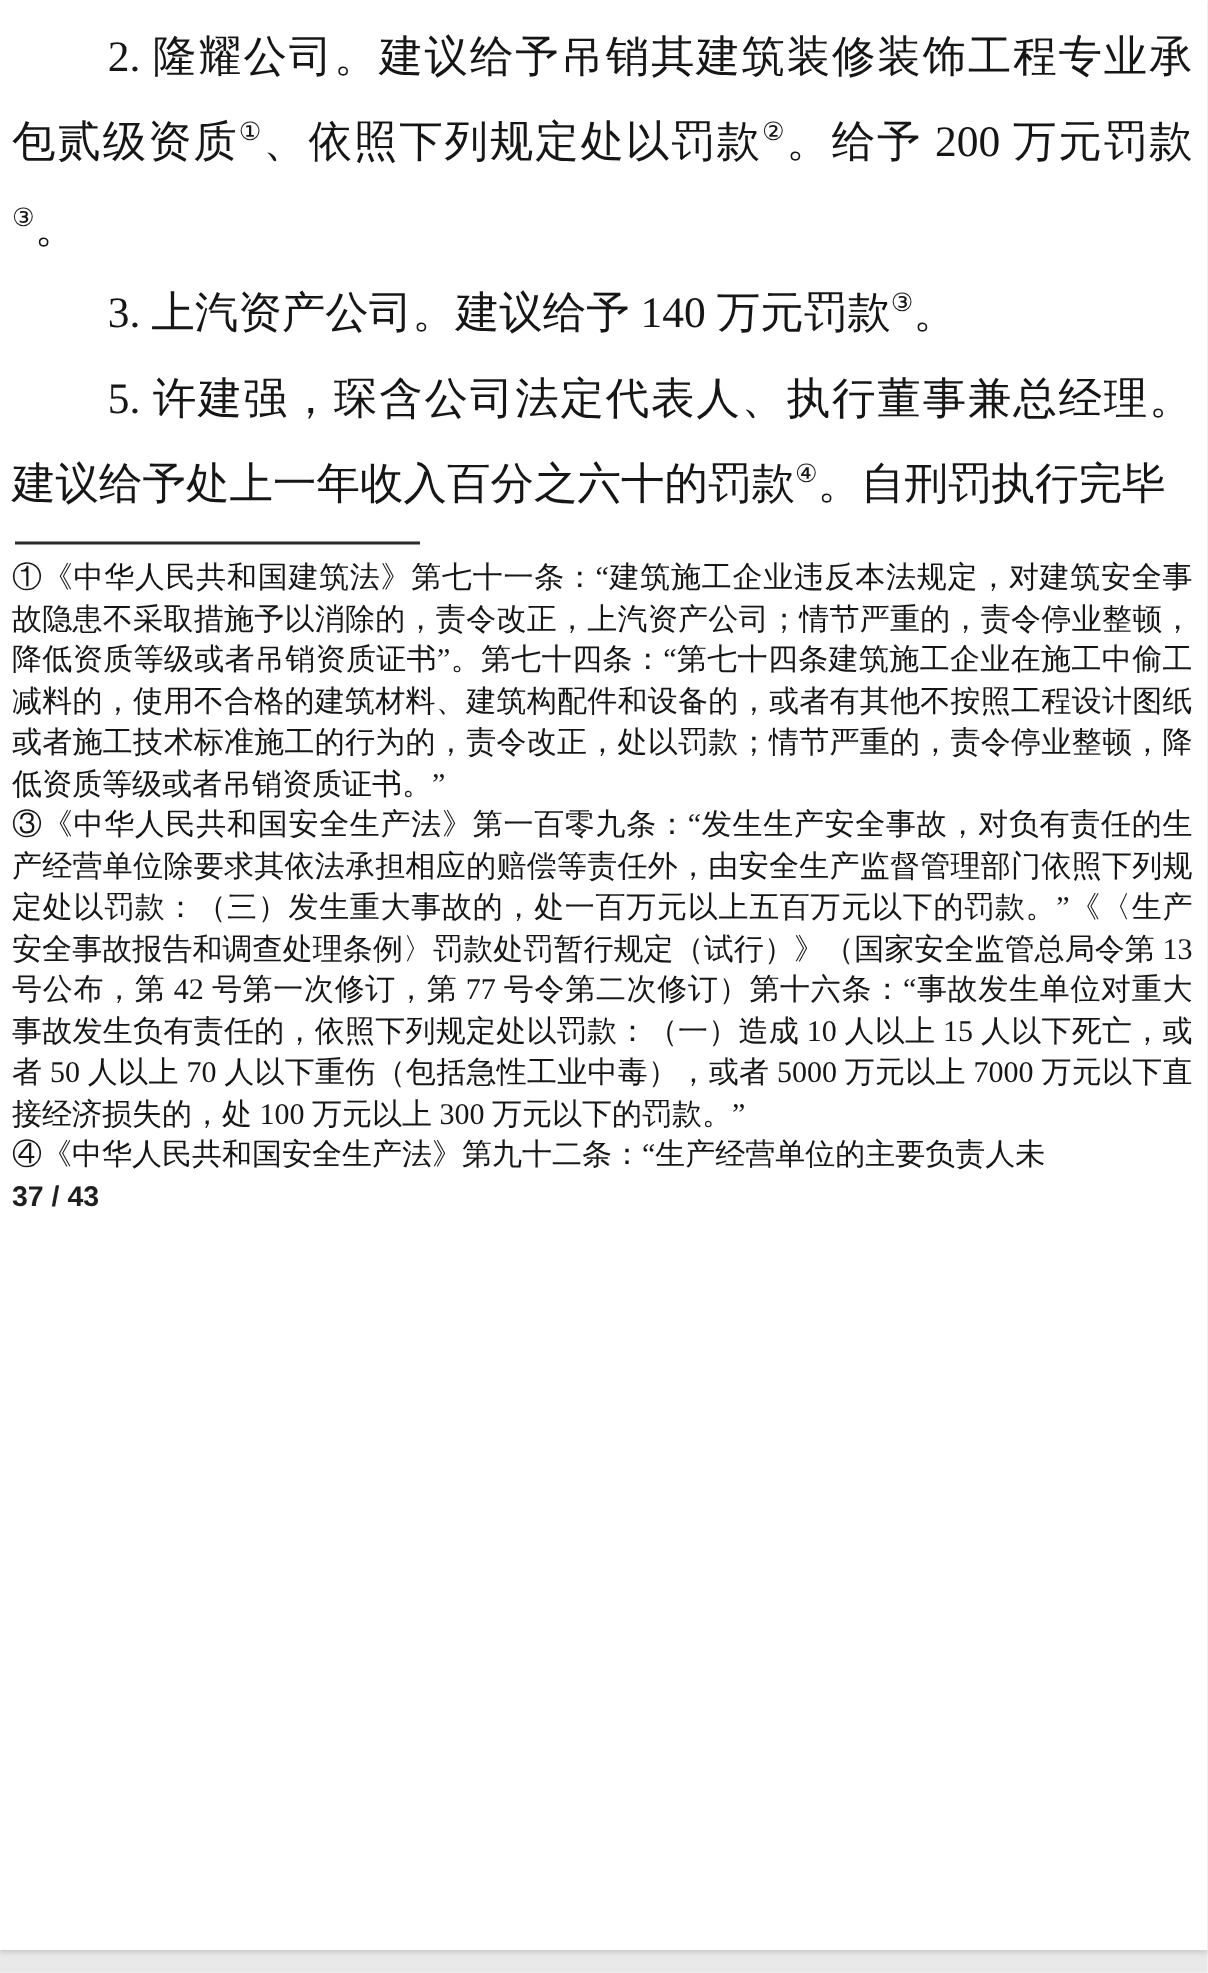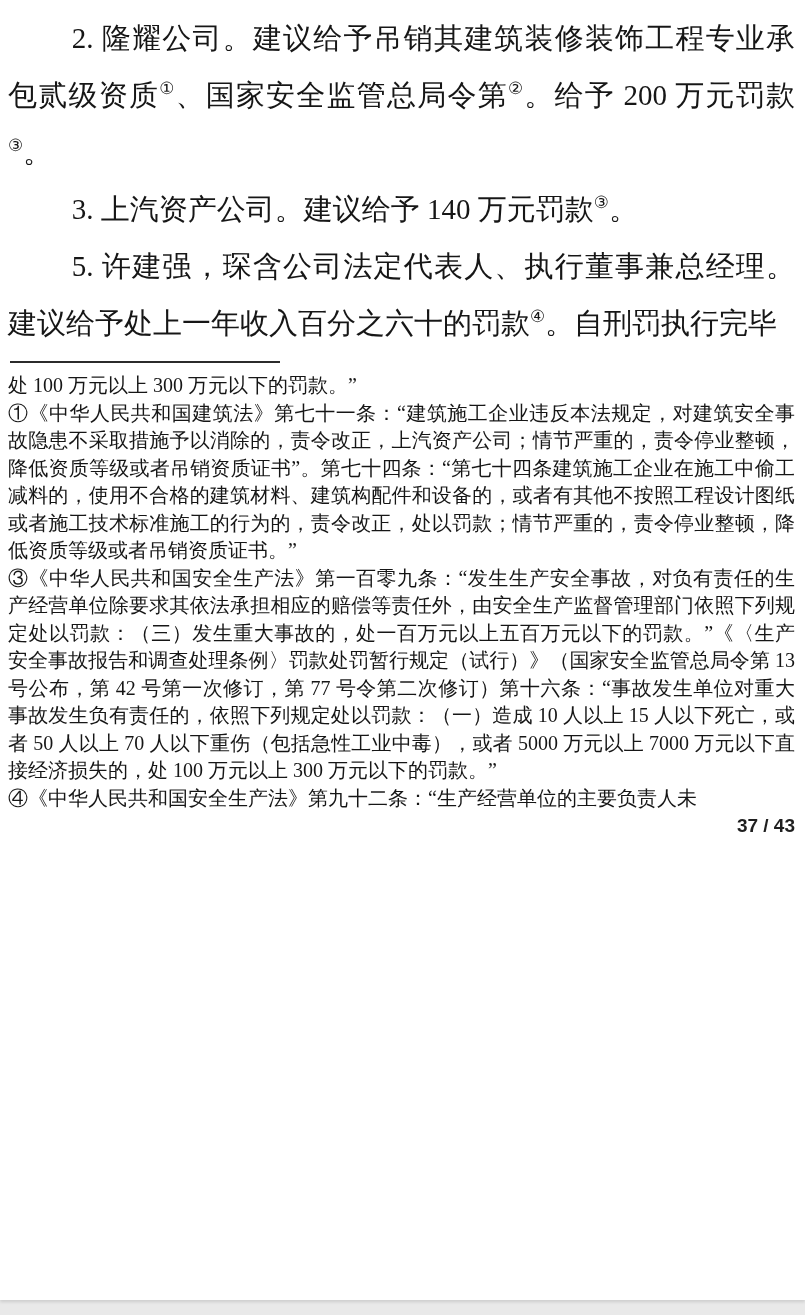--- a/index.html
+++ b/index.html
@@ -47,42 +47,41 @@
   .footnotes p {
     margin: 0;
     font-family: "Liberation Serif", "DejaVu Serif", serif;
     font-size: 20px;
     line-height: 27.5px;
     color: #161616;
     text-align: justify;
   }
   .page-number {
     margin-top: 3px;
-    text-align: right;
+    text-align: left;
     font-family: "Liberation Sans", "DejaVu Sans", sans-serif;
     font-size: 19px;
     font-weight: 700;
     color: #1f1f1f;
   }
 </style>
 </head>
 <body>
 
 <div class="page">
 
   <div class="main-text">
-    <p><span>2. 隆耀公司。建议给予吊销其建筑装修装饰工程专业承包贰级资质</span><sup>①</sup><span>、国家安全监管总局令第</span><sup>②</sup><span>。给予 200 万元罚款</span><sup>③</sup><span>。</span></p>
+    <p><span>2. 隆耀公司。建议给予吊销其建筑装修装饰工程专业承包贰级资质</span><sup>①</sup><span>、依照下列规定处以罚款</span><sup>②</sup><span>。给予 200 万元罚款</span><sup>③</sup><span>。</span></p>
     <p><span>3. 上汽资产公司。建议给予 140 万元罚款</span><sup>③</sup><span>。</span></p>
     <p><span>5. 许建强，琛含公司法定代表人、执行董事兼总经理。建议给予处上一年收入百分之六十的罚款</span><sup>④</sup><span>。自刑罚执行完毕</span></p>
   </div>
 
   <hr class="footnote-sep">
 
   <div class="footnotes">
-    <p>处 100 万元以上 300 万元以下的罚款。”</p>
     <p>①《中华人民共和国建筑法》第七十一条：“建筑施工企业违反本法规定，对建筑安全事故隐患不采取措施予以消除的，责令改正，上汽资产公司；情节严重的，责令停业整顿，降低资质等级或者吊销资质证书”。第七十四条：“第七十四条建筑施工企业在施工中偷工减料的，使用不合格的建筑材料、建筑构配件和设备的，或者有其他不按照工程设计图纸或者施工技术标准施工的行为的，责令改正，处以罚款；情节严重的，责令停业整顿，降低资质等级或者吊销资质证书。”</p>
     <p>③《中华人民共和国安全生产法》第一百零九条：“发生生产安全事故，对负有责任的生产经营单位除要求其依法承担相应的赔偿等责任外，由安全生产监督管理部门依照下列规定处以罚款：（三）发生重大事故的，处一百万元以上五百万元以下的罚款。”《〈生产安全事故报告和调查处理条例〉罚款处罚暂行规定（试行）》（国家安全监管总局令第 13 号公布，第 42 号第一次修订，第 77 号令第二次修订）第十六条：“事故发生单位对重大事故发生负有责任的，依照下列规定处以罚款：（一）造成 10 人以上 15 人以下死亡，或者 50 人以上 70 人以下重伤（包括急性工业中毒），或者 5000 万元以上 7000 万元以下直接经济损失的，处 100 万元以上 300 万元以下的罚款。”</p>
     <p>④《中华人民共和国安全生产法》第九十二条：“生产经营单位的主要负责人未</p>
   </div>
 
   <div class="page-number">37 / 43</div>
 
 </div>
 
 </body></html>

